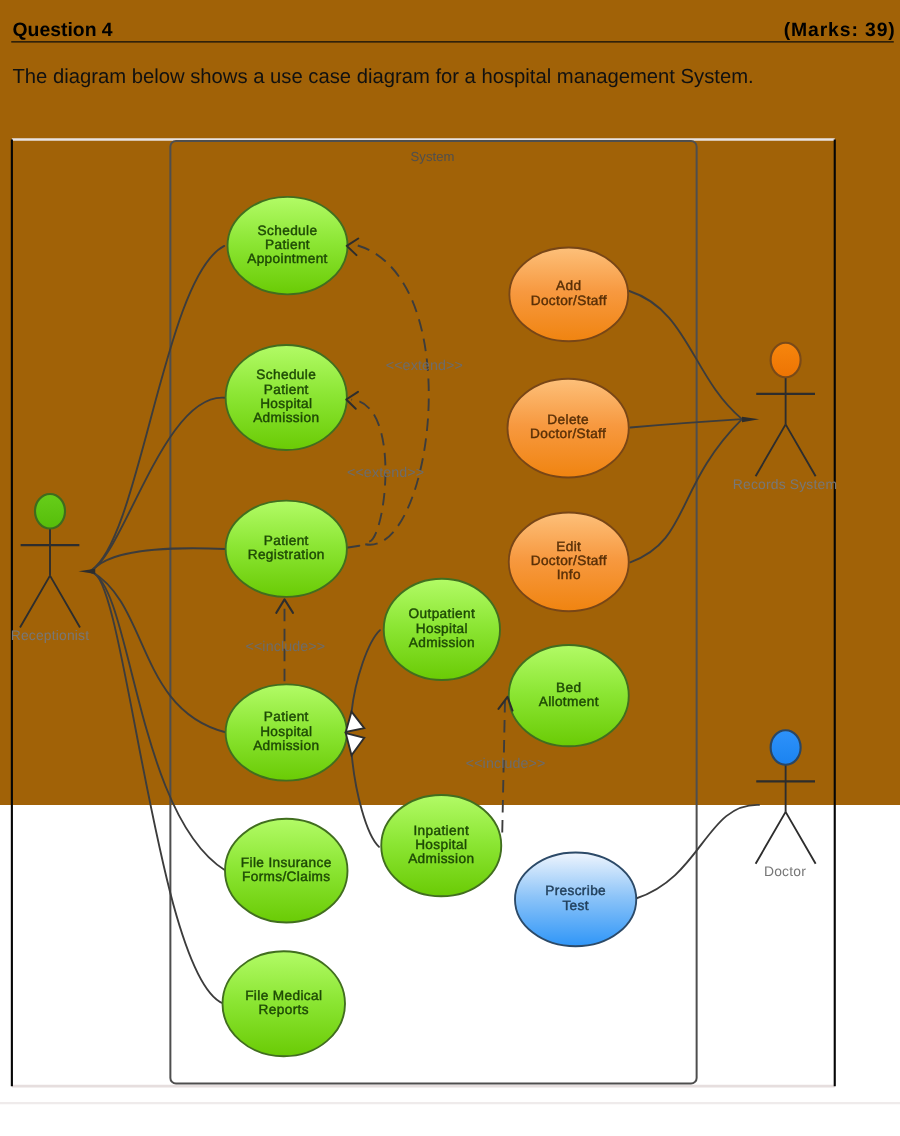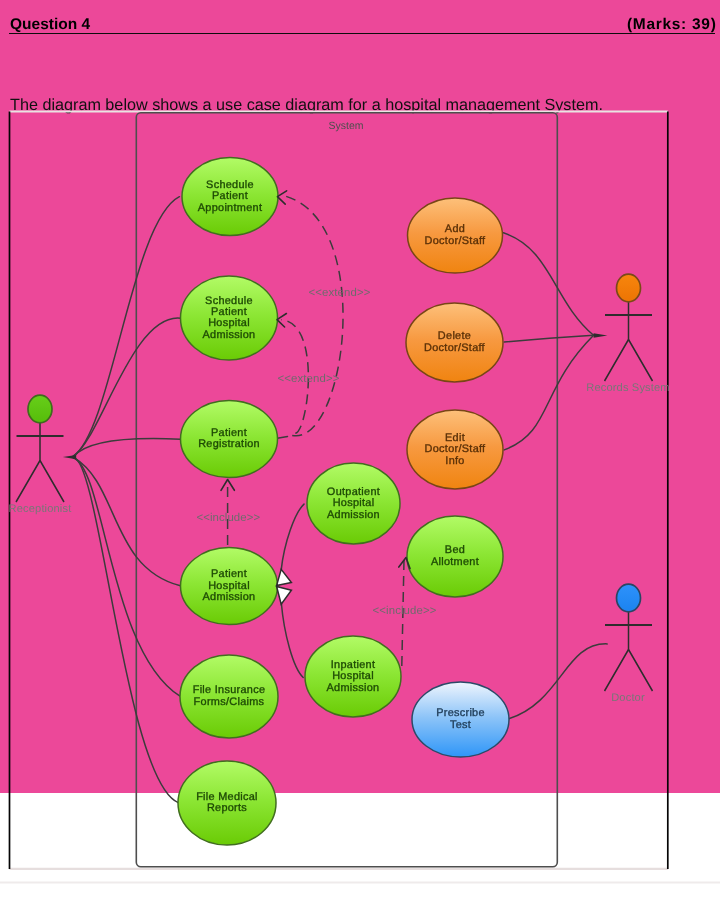--- a/index.html
+++ b/index.html
@@ -1,23 +1,23 @@
 <!DOCTYPE html>
 <html><head>
 <meta charset="utf-8">
 <title>Question 4</title>
 <style>
   html,body{margin:0;padding:0;background:#ffffff;-webkit-font-smoothing:antialiased;text-rendering:geometricPrecision;}
   body{width:720px;height:909px;overflow:hidden;font-family:"Liberation Sans",sans-serif;}
-  .page{position:relative;width:720px;height:793px;background:#ec4899;}
+  .page{position:relative;width:720px;height:644px;background:#a16207;}
   .qhead{position:absolute;left:9px;top:16px;width:706px;height:23px;}
   .qtitle{position:absolute;left:1px;top:0px;font-size:15.5px;font-weight:bold;color:#000;letter-spacing:0px;}
   .qmarks{position:absolute;right:-1.5px;top:0px;font-size:15.5px;font-weight:bold;color:#000;letter-spacing:0.7px;}
   .qrule{position:absolute;left:9px;top:33px;width:706px;height:0;border-top:1.5px solid #0c0c0c;}
-  .qdesc{position:absolute;left:10px;top:51.5px;font-size:16.2px;color:#111;margin-top:44px;}
+  .qdesc{position:absolute;left:10px;top:51.5px;font-size:16.2px;color:#111;}
   .diagram{position:absolute;left:0px;top:0px;width:720px;height:909px;}
 </style>
 </head>
 <body>
 
 <div class="page">
   <div class="qhead">
     <span class="qtitle">Question 4</span>
     <span class="qmarks">(Marks: 39)</span>
   </div>

